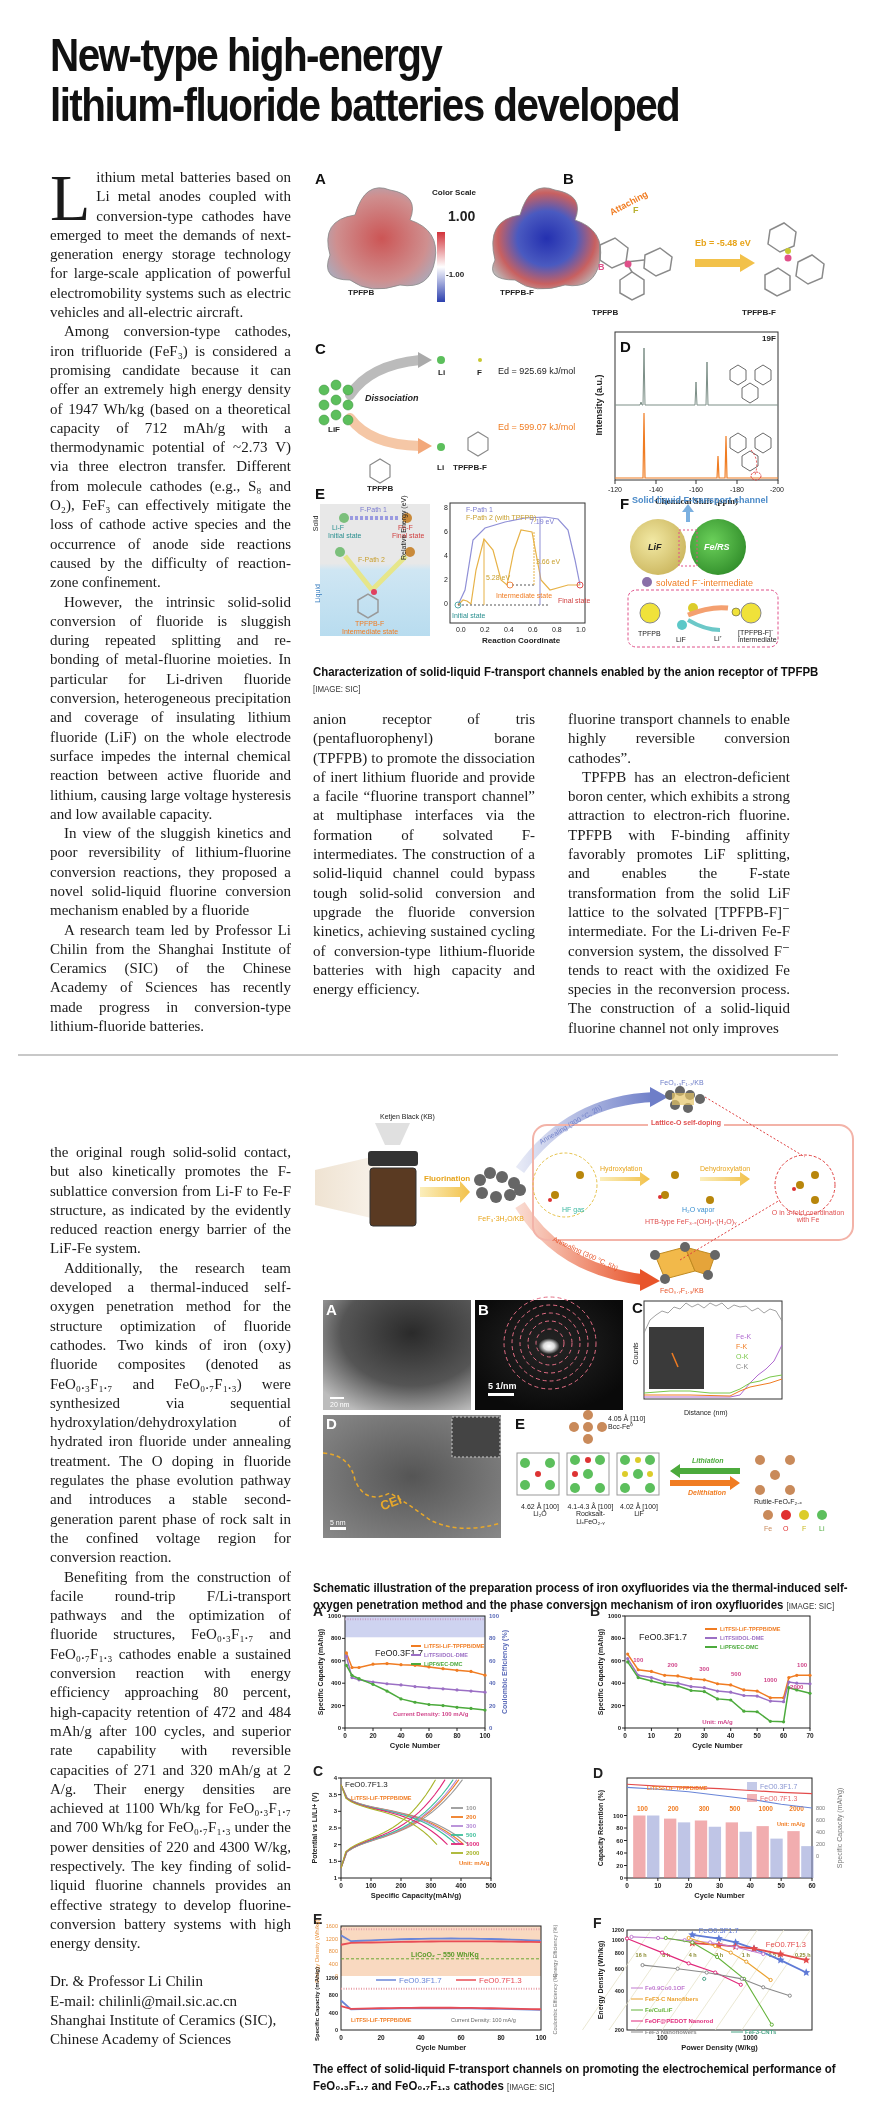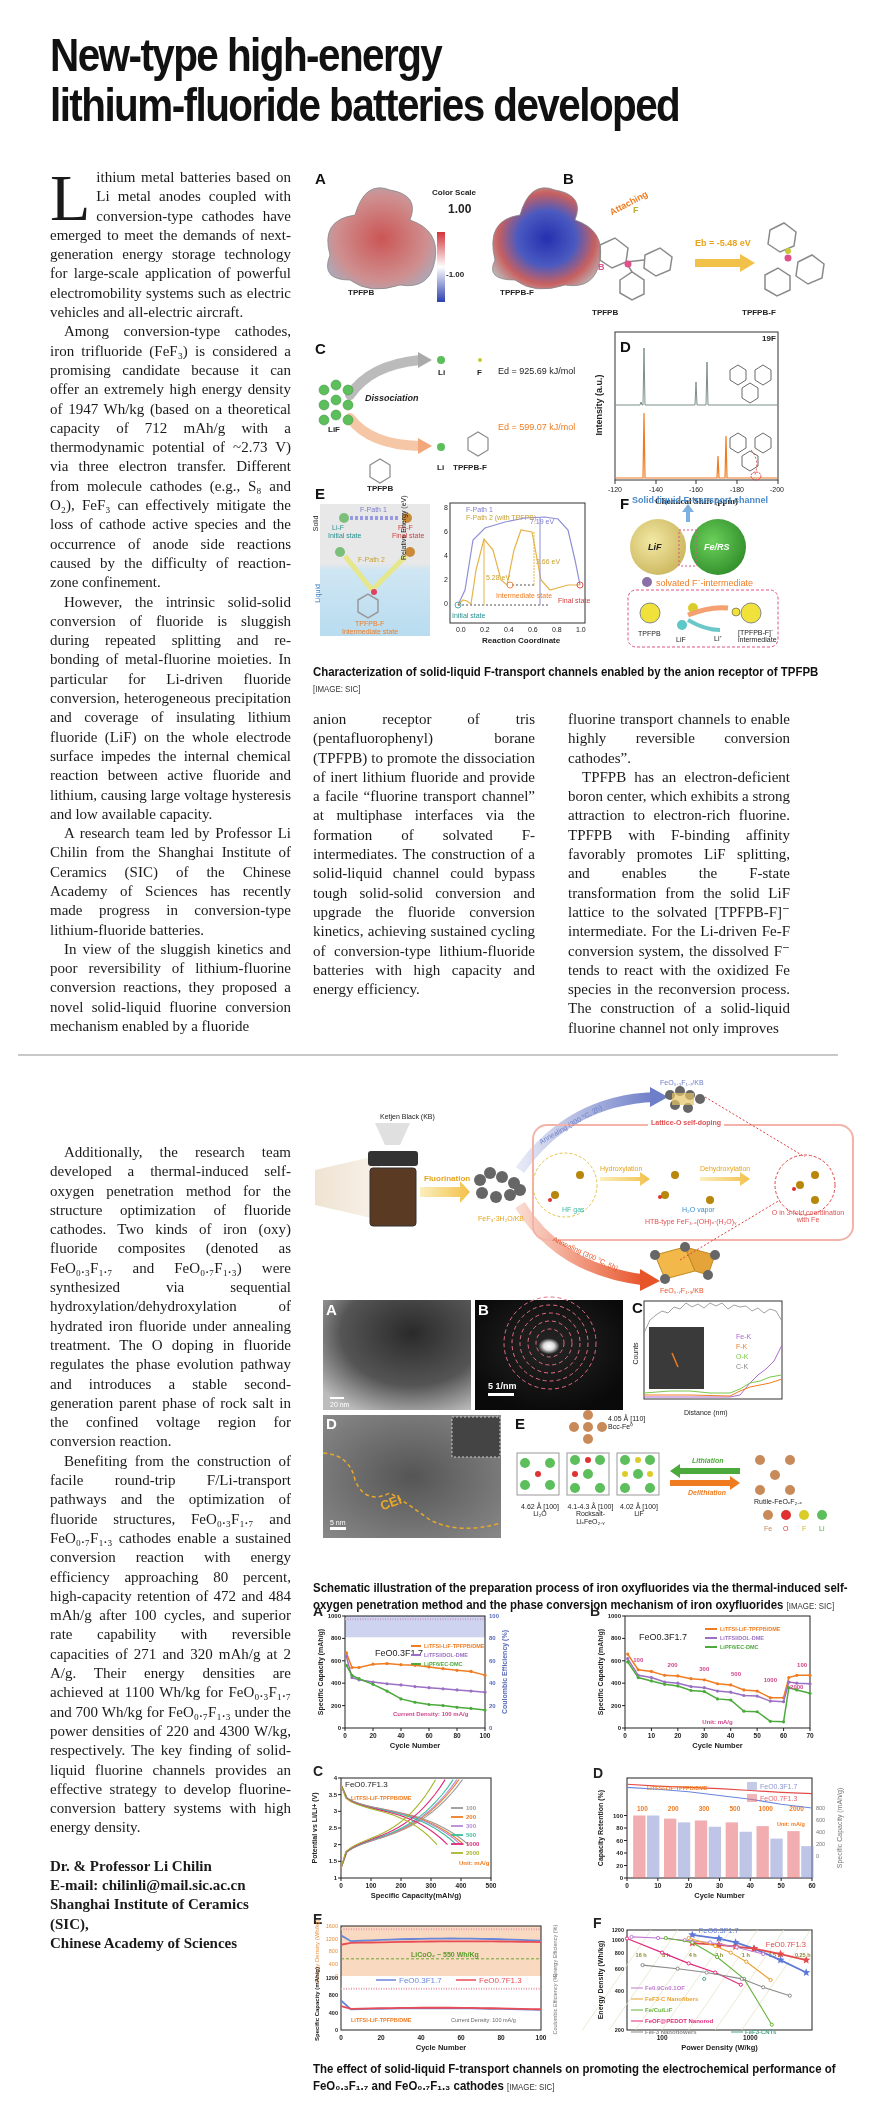--- a/index.html
+++ b/index.html
@@ -17,21 +17,21 @@
   .col p { text-indent: 14px; }
   .col p.first { text-indent: 0; }
   .dropcap { float: left; font-size: 66px; line-height: 52px; margin: 4px 6px 0 0; font-family: "Liberation Serif", serif; }
   .col-left-top { left: 50px; top: 168px; width: 241px; }
   .col-mid { left: 313px; top: 710px; width: 222px; }
   .col-right { left: 568px; top: 710px; width: 222px; }
   .col-left-bot { left: 50px; top: 1143px; width: 241px; }
 
   .contact { margin-top: 19px; }
   .contact .heading { font-weight: bold; }
-  .contact div { text-indent: 0; text-align: left; font-weight: bold; }
+  .contact div { text-indent: 0; text-align: left; }
 
   .divider { position: absolute; left: 18px; top: 1054px; width: 820px; height: 2px; background: #c8c8c8; }
 
   .caption {
     position: absolute; font-family: "Liberation Sans", "DejaVu Sans", sans-serif;
     font-weight: bold; font-size: 13px; line-height: 17px; color: #111;
     transform: scaleX(0.88); transform-origin: left top;
   }
   .credit { font-weight: normal; font-size: 9px; color: #333; }
   .cap-credit-block { display: block; font-weight: normal; font-size: 9px; color: #333; margin-top: 1px; }
@@ -47,22 +47,22 @@
 
 <h1 class="headline">
   <div>New-type high-energy</div>
   <div>lithium-fluoride batteries developed</div>
 </h1>
 
 <div class="col col-left-top">
   <p class="first"><span class="dropcap">L</span><span>ithium metal batteries based on Li metal anodes coupled with conversion-type cathodes have emerged to meet the demands of next-generation energy storage technology for large-scale application of powerful electromobility systems such as electric vehicles and all-electric aircraft.</span></p>
   <p>Among conversion-type cathodes, iron trifluoride (FeF₃) is considered a promising candidate because it can offer an extremely high energy density of 1947 Wh/kg (based on a theoretical capacity of 712 mAh/g with a thermodynamic potential of ~2.73 V) via three electron transfer. Different from molecule cathodes (e.g., S₈ and O₂), FeF₃ can effectively mitigate the loss of cathode active species and the occurrence of anode side reactions caused by the difficulty of reaction-zone confinement.</p>
   <p>However, the intrinsic solid-solid conversion of fluoride is sluggish during repeated splitting and re-bonding of metal-fluorine moieties. In particular for Li-driven fluoride conversion, heterogeneous precipitation and coverage of insulating lithium fluoride (LiF) on the whole electrode surface impedes the internal chemical reaction between active fluoride and lithium, causing large voltage hysteresis and low available capacity.</p>
+  <p>In view of the sluggish kinetics and poor reversibility of lithium-fluorine conversion reactions, they proposed a novel solid-liquid fluorine conversion mechanism enabled by a fluoride</p>
   <p>A research team led by Professor Li Chilin from the Shanghai Institute of Ceramics (SIC) of the Chinese Academy of Sciences has recently made progress in conversion-type lithium-fluoride batteries.</p>
-  <p>In view of the sluggish kinetics and poor reversibility of lithium-fluorine conversion reactions, they proposed a novel solid-liquid fluorine conversion mechanism enabled by a fluoride</p>
 </div>
 
 <div class="col col-mid">
   <p class="first">anion receptor of tris (pentafluorophenyl) borane (TPFPB) to promote the dissociation of inert lithium fluoride and provide a facile “fluorine transport channel” at multiphase interfaces via the formation of solvated F-intermediates. The construction of a solid-liquid channel could bypass tough solid-solid conversion and upgrade the fluoride conversion kinetics, achieving sustained cycling of conversion-type lithium-fluoride batteries with high capacity and energy efficiency.</p>
 </div>
 
 <div class="col col-right">
   <p class="first">fluorine transport channels to enable highly reversible conversion cathodes”.</p>
   <p>TPFPB has an electron-deficient boron center, which exhibits a strong attraction to electron-rich fluorine. TPFPB with F-binding affinity favorably promotes LiF splitting, and enables the F-state transformation from the solid LiF lattice to the solvated [TPFPB-F]⁻ intermediate. For the Li-driven Fe-F conversion system, the dissolved F⁻ tends to react with the oxidized Fe species in the reconversion process. The construction of a solid-liquid fluorine channel not only improves</p>
 </div>
@@ -222,21 +222,21 @@
       <path d="M378,455 Q400,446 418,448" stroke="#f4a070" stroke-width="5" fill="none"></path>
       <path d="M378,460 Q395,470 410,470" stroke="#6cc8c8" stroke-width="4" fill="none"></path>
       <circle cx="441" cy="453" r="10" fill="#f0e23a" stroke="#888"></circle>
       <circle cx="426" cy="452" r="4" fill="#f0e23a" stroke="#333" stroke-width="0.5"></circle>
     </g>
   </svg>
 
   
   <span class="panel-letter" style="left:5px; top:10px;">A</span>
   <span class="lbl" style="left:122px; top:28px; font-size:8px;">Color Scale</span>
-  <span class="lbl" style="left:138px; top:42px; font-size:12px;">1.00</span>
+  <span class="lbl" style="left:138px; top:48px; font-size:14px;">1.00</span>
   <span class="lbl" style="left:136px; top:110px; font-size:8px;">-1.00</span>
   <span class="lbl" style="left:38px; top:128px; font-size:8px;">TPFPB</span>
   <span class="lbl" style="left:190px; top:128px; font-size:8px;">TPFPB-F</span>
 
   <span class="panel-letter" style="left:253px; top:10px;">B</span>
   <span class="lbl" style="left:298px; top:38px; color:#f07c22; transform:rotate(-28deg);">Attaching</span>
   <span class="lbl" style="left:323px; top:45px; color:#b8b030;">F</span>
   <span class="lbl" style="left:288px; top:102px; color:#e0508a;">B</span>
   <span class="lbl" style="left:385px; top:78px; color:#e7a41a;">Eb = -5.48 eV</span>
   <span class="lbl" style="left:282px; top:148px; font-size:8px;">TPFPB</span>
@@ -309,20 +309,21 @@
 </div>
 
 <div class="caption" style="left:313px; top:663px; width:610px;">
   <span>Characterization of solid-liquid F-transport channels enabled by the anion receptor of TPFPB</span>
   <span class="cap-credit-block">[IMAGE: SIC]</span>
 </div>
 
 <div class="divider"></div>
 
 <div class="col col-left-bot">
+  <p class="first">the original rough solid-solid contact, but also kinetically promotes the F-sublattice conversion from Li-F to Fe-F structure, as indicated by the evidently reduced reaction energy barrier of the LiF-Fe system.</p>
   <p>Additionally, the research team developed a thermal-induced self-oxygen penetration method for the structure optimization of fluoride cathodes. Two kinds of iron (oxy) fluoride composites (denoted as FeO₀.₃F₁.₇ and FeO₀.₇F₁.₃) were synthesized via sequential hydroxylation/dehydroxylation of hydrated iron fluoride under annealing treatment. The O doping in fluoride regulates the phase evolution pathway and introduces a stable second-generation parent phase of rock salt in the confined voltage region for conversion reaction.</p>
   <p>Benefiting from the construction of facile round-trip F/Li-transport pathways and the optimization of fluoride structures, FeO₀.₃F₁.₇ and FeO₀.₇F₁.₃ cathodes enable a sustained conversion reaction with energy efficiency approaching 80 percent, high-capacity retention of 472 and 484 mAh/g after 100 cycles, and superior rate capability with reversible capacities of 271 and 320 mAh/g at 2 A/g. Their energy densities are achieved at 1100 Wh/kg for FeO₀.₃F₁.₇ and 700 Wh/kg for FeO₀.₇F₁.₃ under the power densities of 220 and 4300 W/kg, respectively. The key finding of solid-liquid fluorine channels provides an effective strategy to develop fluorine-conversion battery systems with high energy density.</p>
   <div class="contact">
     <div>Dr. &amp; Professor Li Chilin</div>
     <div>E-mail: chilinli@mail.sic.ac.cn</div>
     <div>Shanghai Institute of Ceramics (SIC),</div>
     <div>Chinese Academy of Sciences</div>
   </div>
 
 </div>

